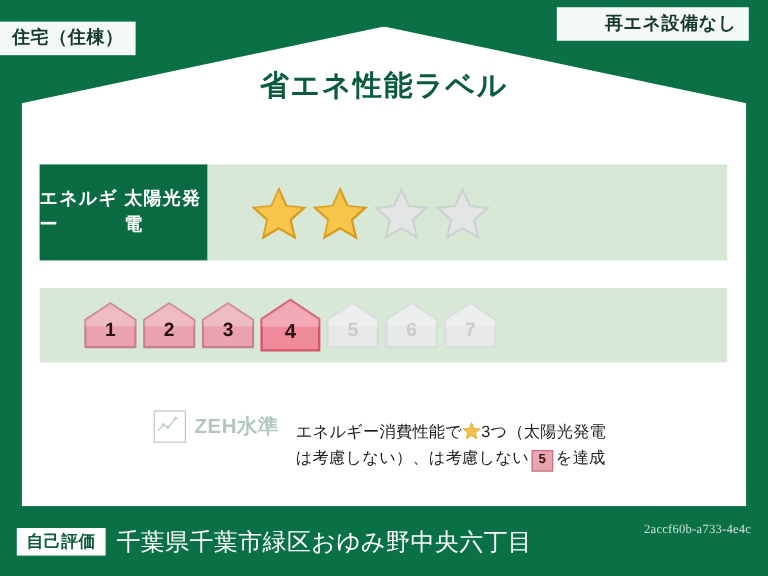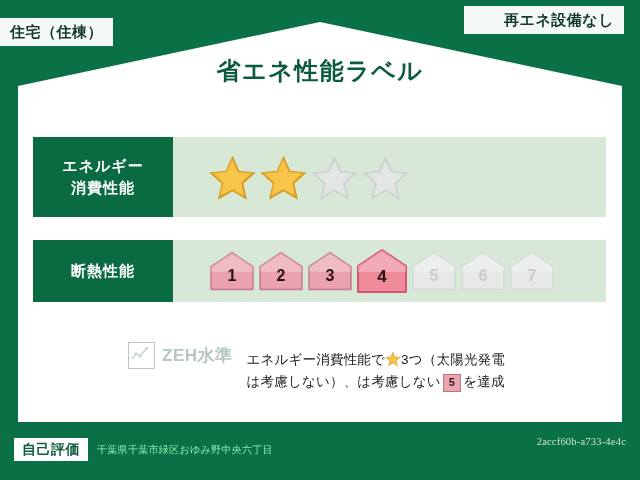--- a/index.html
+++ b/index.html
@@ -50,21 +50,21 @@
     position:absolute;left:33px;width:573px;height:80px;
     display:flex;align-items:stretch;
   }
   #row-energy{top:137px;}
   #row-insulation{top:240px;height:62px;}
 
   .row-label{
     width:140px;flex:0 0 140px;
     background:#0a6b42;
     color:#ffffff;
-    display:flex;flex-direction:column;
+    display:flex;flex-direction:row;
     align-items:center;justify-content:center;
     font-size:15px;font-weight:bold;line-height:1.45;
     letter-spacing:1px;
   }
   .row-body{
     flex:1;background:#d8e8d7;
     display:flex;align-items:center;
     padding-left:36px;
   }
 
@@ -130,21 +130,21 @@
   }
   #footer-left{
     position:absolute;left:14px;top:14px;display:flex;align-items:center;
   }
   #self-eval-badge{
     background:#ffffff;color:#0d5c3b;
     font-size:14px;font-weight:bold;letter-spacing:0.5px;
     padding:4px 8px 5px 8px;line-height:1;
   }
   #address-text{
-    margin-left:9px;font-size:10px;color:#86efac;letter-spacing:0.3px;text-align:center;
+    margin-left:9px;font-size:20px;color:#ffffff;letter-spacing:0.3px;text-align:center;
   }
   #footer-right{
     position:absolute;right:14px;top:8px;text-align:right;
   }
   #eval-date{font-size:14px;letter-spacing:0.3px;}
   #eval-id{
     font-size:10.5px;color:#cfe3d8;margin-top:4px;letter-spacing:0.2px;
     font-family:"Liberation Serif",serif;
   }
 </style>
@@ -156,44 +156,41 @@
 <div class="corner-badge" id="badge-left">住宅（住棟）</div>
 <div class="corner-badge" id="badge-right">再エネ設備なし</div>
 
 <div id="title-block">
   <div id="title-main">省エネ性能ラベル</div>
 </div>
 
 <div class="perf-row" id="row-energy">
   <div class="row-label">
     <span>エネルギー</span>
-    <span>消費性能</span>
+    <span>太陽光発電</span>
   </div>
   <div class="row-body" id="stars-container">
       <span class="star"><svg width="47" height="45" viewBox="0 0 24 24">
           <polygon points="12,1.6 15.3,8.9 23.2,9.7 17.2,15.1 19,22.9 12,18.8 5,22.9 6.8,15.1 0.8,9.7 8.7,8.9" fill="#f2b632" stroke="#d89a1c" stroke-width="1"></polygon>
           <polygon points="12,1.6 15.3,8.9 23.2,9.7 17.2,15.1 19,22.9 12,18.8 5,22.9 6.8,15.1 0.8,9.7 8.7,8.9" fill="#ffd76a" opacity="0.45" transform="translate(0.6,0.6) scale(0.93)"></polygon>
         </svg></span>
       <span class="star"><svg width="47" height="45" viewBox="0 0 24 24">
           <polygon points="12,1.6 15.3,8.9 23.2,9.7 17.2,15.1 19,22.9 12,18.8 5,22.9 6.8,15.1 0.8,9.7 8.7,8.9" fill="#f2b632" stroke="#d89a1c" stroke-width="1"></polygon>
           <polygon points="12,1.6 15.3,8.9 23.2,9.7 17.2,15.1 19,22.9 12,18.8 5,22.9 6.8,15.1 0.8,9.7 8.7,8.9" fill="#ffd76a" opacity="0.45" transform="translate(0.6,0.6) scale(0.93)"></polygon>
         </svg></span>
       <span class="star"><svg width="47" height="45" viewBox="0 0 24 24">
           <polygon points="12,1.6 15.3,8.9 23.2,9.7 17.2,15.1 19,22.9 12,18.8 5,22.9 6.8,15.1 0.8,9.7 8.7,8.9" fill="#e3e6e5" stroke="#cdd3d1" stroke-width="1"></polygon>
         </svg></span>
       <span class="star"><svg width="47" height="45" viewBox="0 0 24 24">
           <polygon points="12,1.6 15.3,8.9 23.2,9.7 17.2,15.1 19,22.9 12,18.8 5,22.9 6.8,15.1 0.8,9.7 8.7,8.9" fill="#e3e6e5" stroke="#cdd3d1" stroke-width="1"></polygon>
         </svg></span>
     </div>
 </div>
 
 <div class="perf-row" id="row-insulation">
-  <div class="row-label">
-    <span>断熱性能</span>
-  </div>
   <div class="row-body" id="grades-container">
       <div class="grade-house gh-on">
         <svg width="46" height="40" viewBox="0 0 52 46">
           <polygon points="2,18 26,2 50,18 50,44 2,44" fill="#eaa3ae" stroke="#c97f8d" stroke-width="2" stroke-linejoin="round"></polygon>
           <polygon points="2,18 26,2 50,18 50,24 2,24" fill="#ffffff" opacity="0.28"></polygon>
         </svg>
         <span class="grade-num">1</span>
       </div>
       <div class="grade-house gh-on">
         <svg width="46" height="40" viewBox="0 0 52 46">

